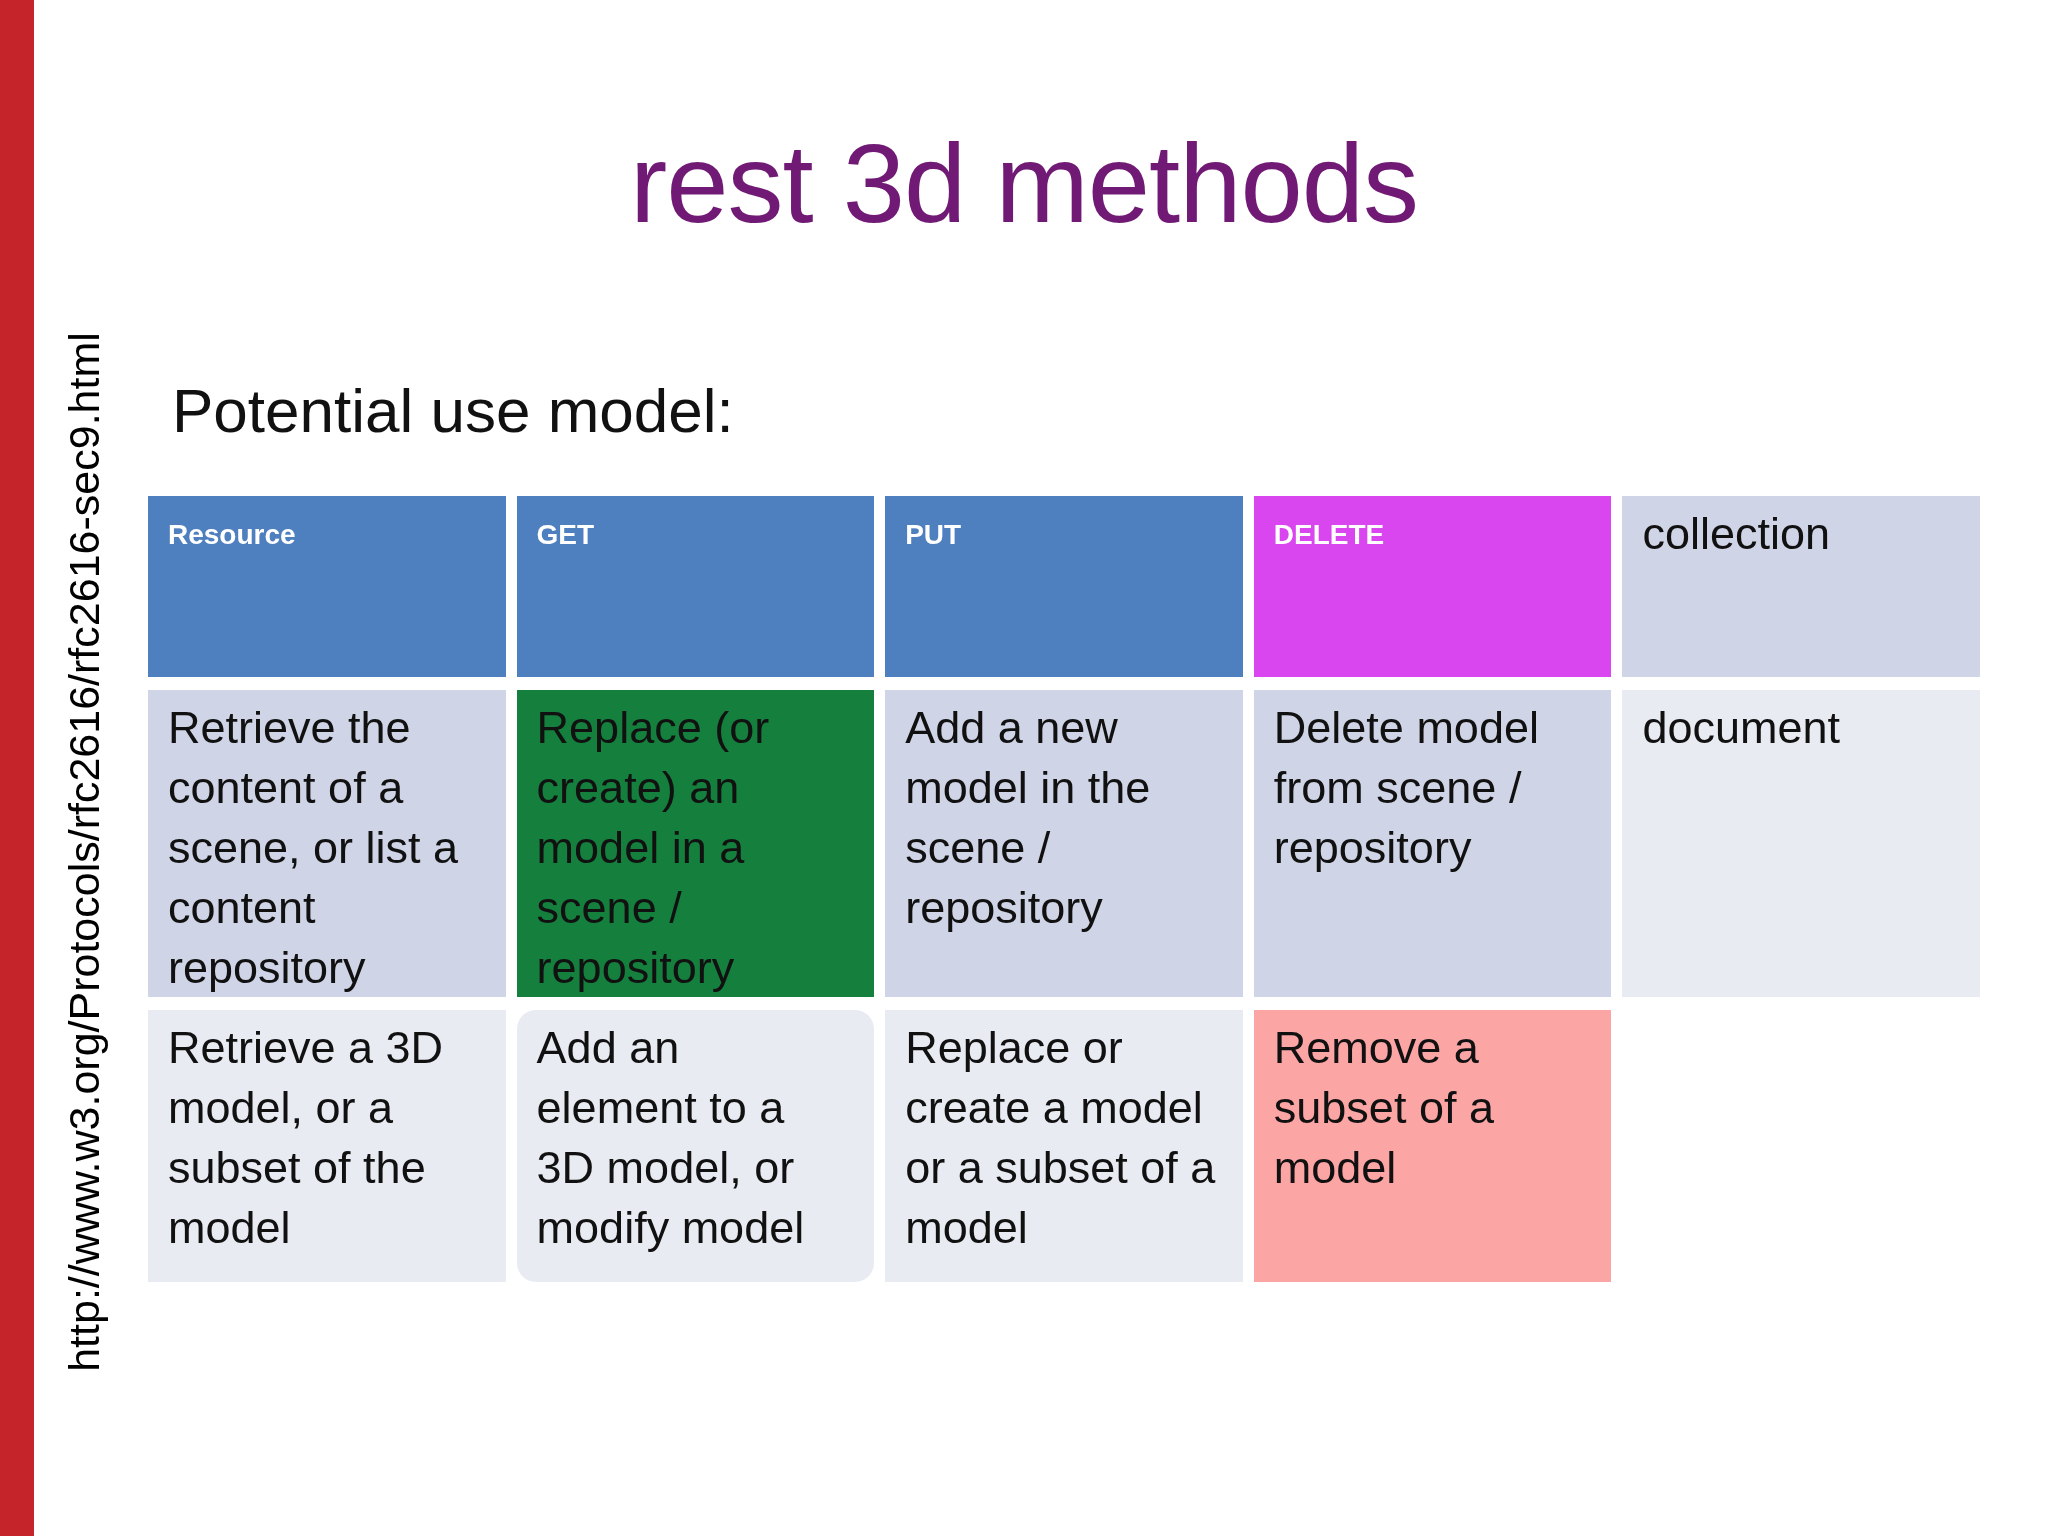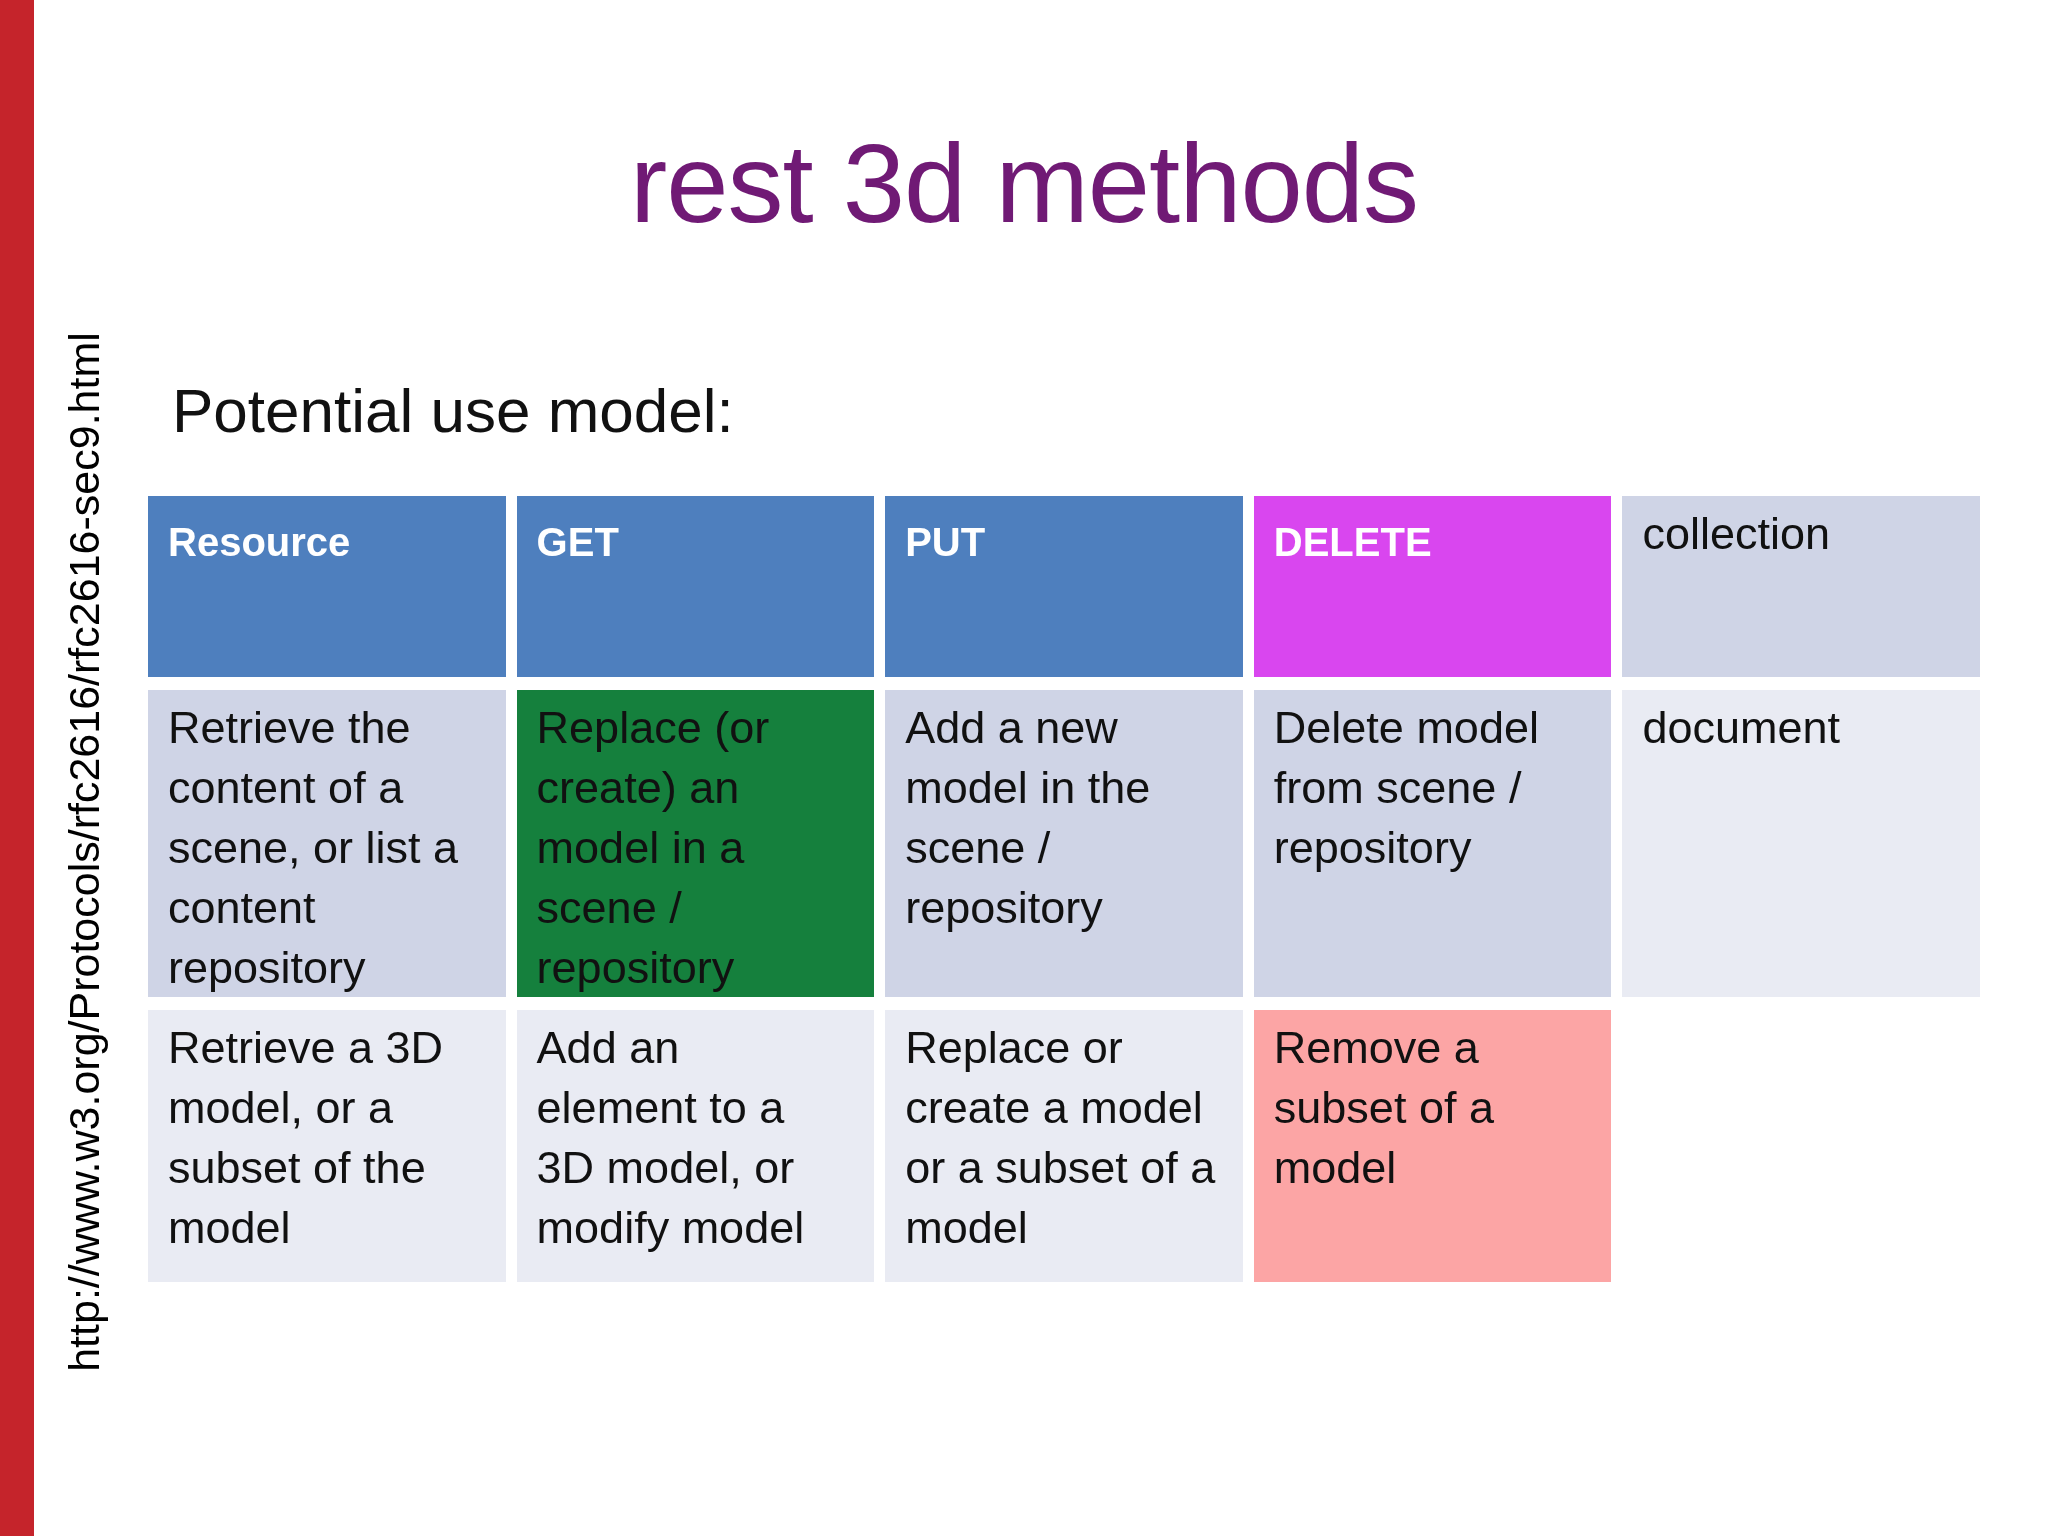--- a/index.html
+++ b/index.html
@@ -64,21 +64,21 @@
     display: grid;
     grid-template-columns: repeat(5, 1fr);
     grid-template-rows: 181px 307px 272px;
     column-gap: 11px;
     row-gap: 13px;
   }
 
   .hcell {
     color: #ffffff;
     font-weight: bold;
-    font-size: 40px;
+    font-size: 28px;
     line-height: 1.2;
     padding: 22px 12px 8px 20px;
     box-sizing: border-box;
   }
 
   .bcell {
     font-size: 45px;
     line-height: 60px;
     padding: 8px 8px 15px 20px;
     box-sizing: border-box;
@@ -122,21 +122,21 @@
 repository</div>
   <div class="bcell" style="background: rgb(207, 212, 230);">Delete model
 from scene /
 repository</div>
 
   <div class="bcell" style="background: rgb(233, 235, 243);">document</div>
   <div class="bcell" style="background: rgb(233, 235, 243);">Retrieve a 3D
 model, or a
 subset of the
 model</div>
-  <div class="bcell" style="background: rgb(233, 235, 243);">Add an
+  <div class="bcell" style="background: rgb(233, 235, 243); border-radius: 19px;">Add an
 element to a
 3D model, or
 modify model</div>
   <div class="bcell" style="background: rgb(233, 235, 243);">Replace or
 create a model
 or a subset of a
 model</div>
   <div class="bcell" style="background: #fca5a5;">Remove a
 subset of a
 model</div>

